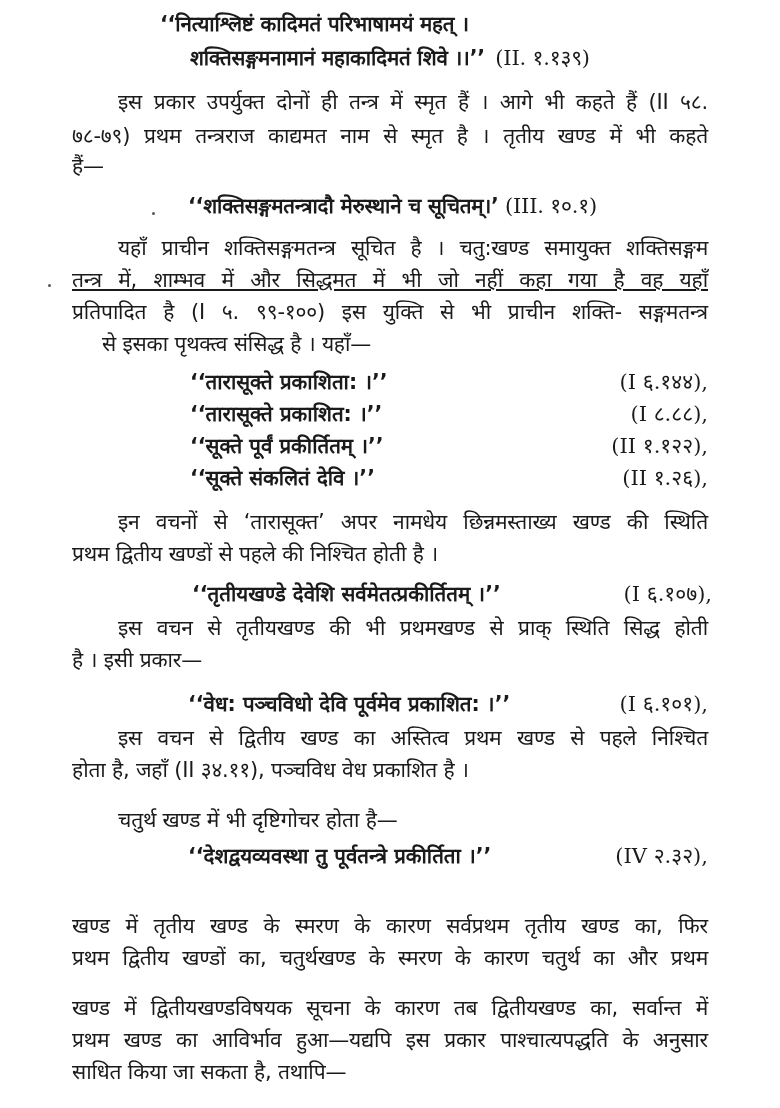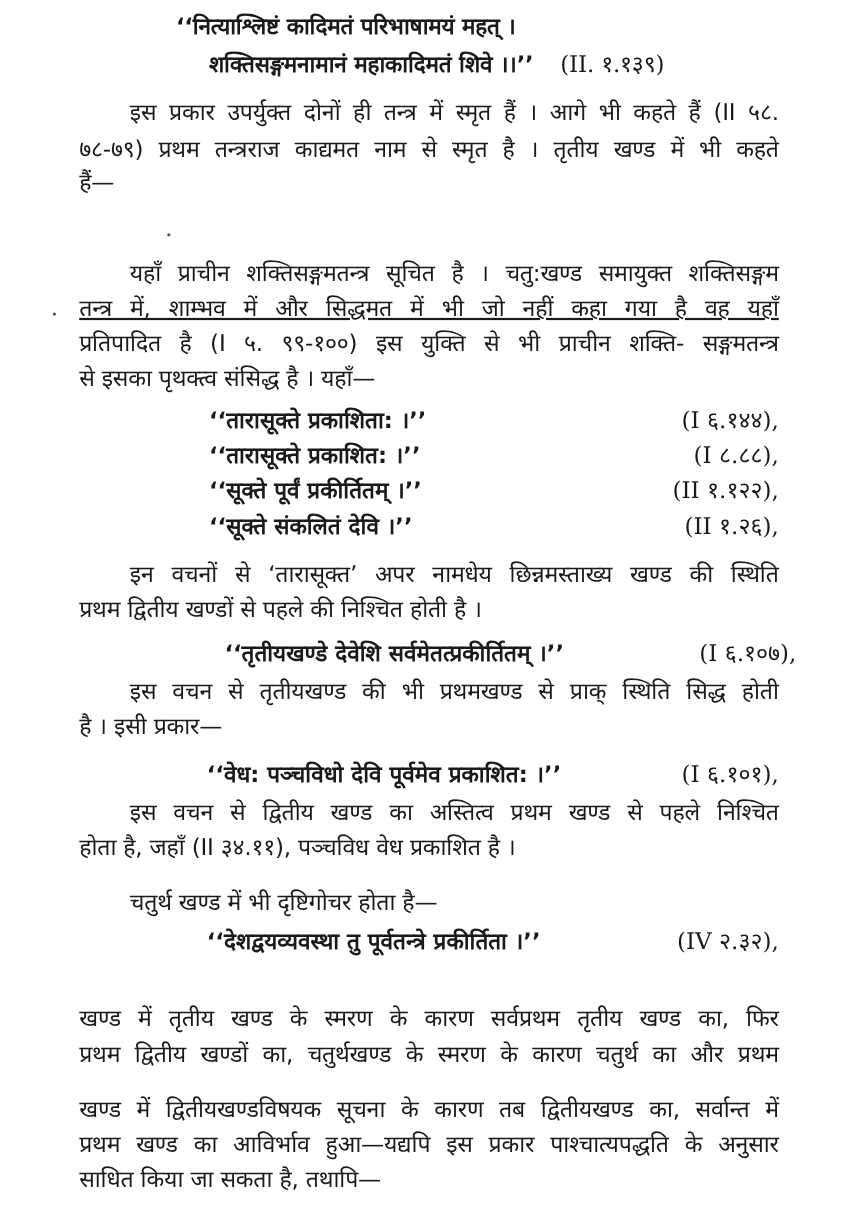--- a/index.html
+++ b/index.html
@@ -23,34 +23,38 @@
   .dot { position: absolute; width: 3px; height: 3px; background: #555; border-radius: 50%; }
 </style>
 </head>
 <body>
 
 <div class="page">
 
   <div class="line quote" style="left:160px; top:10px;">‘‘नित्याश्लिष्टं कादिमतं परिभाषामयं महत् ।</div>
   <div class="line" style="left:190px; top:44px;">
     <span class="quote">शक्तिसङ्गमनामानं महाकादिमतं शिवे ।।’’</span>
-    <span class="ref" style="margin-left:18px;">(II. १.१३९)</span>
+    <span class="ref" style="margin-left:4px;">(II. १.१३९)</span>
   </div>
 
   <div class="line body-line justify" style="top:88px; padding-left:46px; width:590px;">इस प्रकार उपर्युक्त दोनों ही तन्त्र में स्मृत हैं । आगे भी कहते हैं (II ५८.</div>
   <div class="line body-line justify" style="top:122px;">७८-७९) प्रथम तन्त्रराज काद्यमत नाम से स्मृत है । तृतीय खण्ड में भी कहते</div>
   <div class="line body-line" style="top:152px;">हैं—</div>
 
+  <div class="line" style="left:188px; top:192px;">
+    <span class="quote">‘‘शक्तिसङ्गमतन्त्रादौ मेरुस्थाने च सूचितम्।’</span>
+    <span class="ref">(III. १०.१)</span>
+  </div>
   <div class="dot" style="left:152px; top:212px;"></div>
 
   <div class="line body-line justify" style="top:234px; padding-left:46px; width:590px;">यहाँ प्राचीन शक्तिसङ्गमतन्त्र सूचित है । चतु:खण्ड समायुक्त शक्तिसङ्गम</div>
   <div class="line body-line justify" style="top:266px;text-decoration:underline;">तन्त्र में, शाम्भव में और सिद्धमत में भी जो नहीं कहा गया है वह यहाँ</div>
   <div class="dot" style="left:48px; top:284px;"></div>
   <div class="line body-line justify" style="top:298px;">प्रतिपादित है (I ५. ९९-१००) इस युक्ति से भी प्राचीन शक्ति- सङ्गमतन्त्र</div>
-  <div class="line body-line" style="top:330px;">से इसका पृथक्त्व संसिद्ध है । यहाँ—</div>
+  <div class="line body-line" style="top:330px;margin-left:30px;">से इसका पृथक्त्व संसिद्ध है । यहाँ—</div>
 
   <div class="qrow" style="left:190px; top:368px; width:518px; height:28px;">
     <span class="qtext">‘‘तारासूक्ते प्रकाशिता: ।’’</span>
     <span class="qref">(I ६.१४४),</span>
   </div>
   <div class="qrow" style="left:190px; top:400px; width:518px; height:28px;">
     <span class="qtext">‘‘तारासूक्ते प्रकाशित: ।’’</span>
     <span class="qref">(I ८.८८),</span>
   </div>
   <div class="qrow" style="left:190px; top:432px; width:518px; height:28px;">
@@ -58,21 +62,21 @@
     <span class="qref">(II १.१२२),</span>
   </div>
   <div class="qrow" style="left:190px; top:464px; width:518px; height:28px;">
     <span class="qtext">‘‘सूक्ते संकलितं देवि ।’’</span>
     <span class="qref">(II १.२६),</span>
   </div>
 
   <div class="line body-line justify" style="top:508px; padding-left:46px; width:590px;">इन वचनों से ‘तारासूक्त’ अपर नामधेय छिन्नमस्ताख्य खण्ड की स्थिति</div>
   <div class="line body-line" style="top:540px;">प्रथम द्वितीय खण्डों से पहले की निश्चित होती है ।</div>
 
-  <div class="qrow" style="left:204px; top:580px; width:520px; height:28px;">
+  <div class="qrow" style="left:192px; top:580px; width:520px; height:28px;">
     <span class="qtext">‘‘तृतीयखण्डे देवेशि सर्वमेतत्प्रकीर्तितम् ।’’</span>
     <span class="qref">(I ६.१०७),</span>
   </div>
 
   <div class="line body-line justify" style="top:614px; padding-left:46px; width:590px;">इस वचन से तृतीयखण्ड की भी प्रथमखण्ड से प्राक् स्थिति सिद्ध होती</div>
   <div class="line body-line" style="top:646px;">है । इसी प्रकार—</div>
 
   <div class="qrow" style="left:188px; top:690px; width:520px; height:28px;">
     <span class="qtext">‘‘वेध: पञ्चविधो देवि पूर्वमेव प्रकाशित: ।’’</span>
     <span class="qref">(I ६.१०१),</span>

